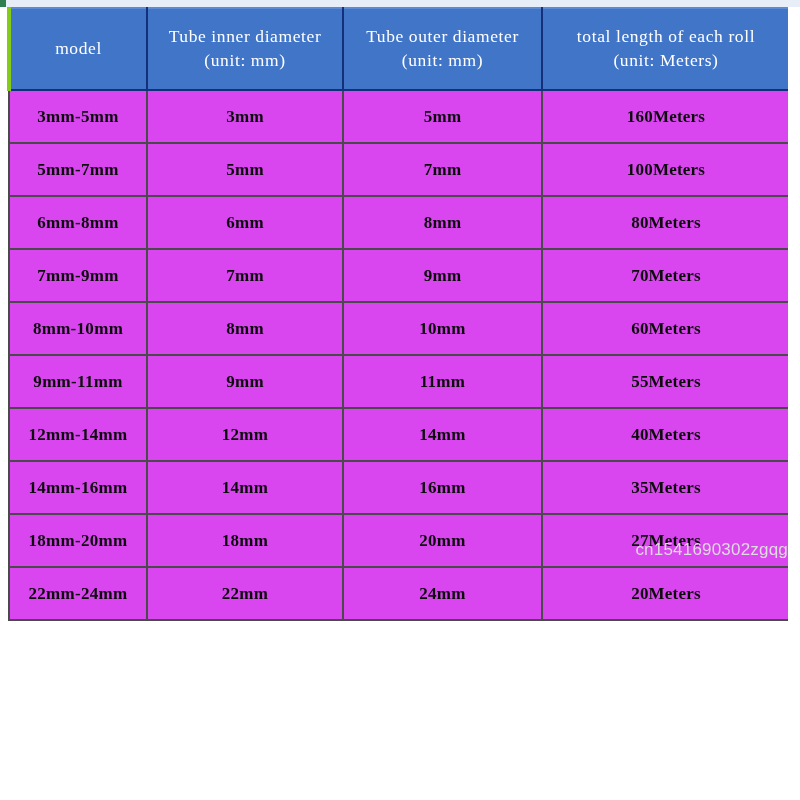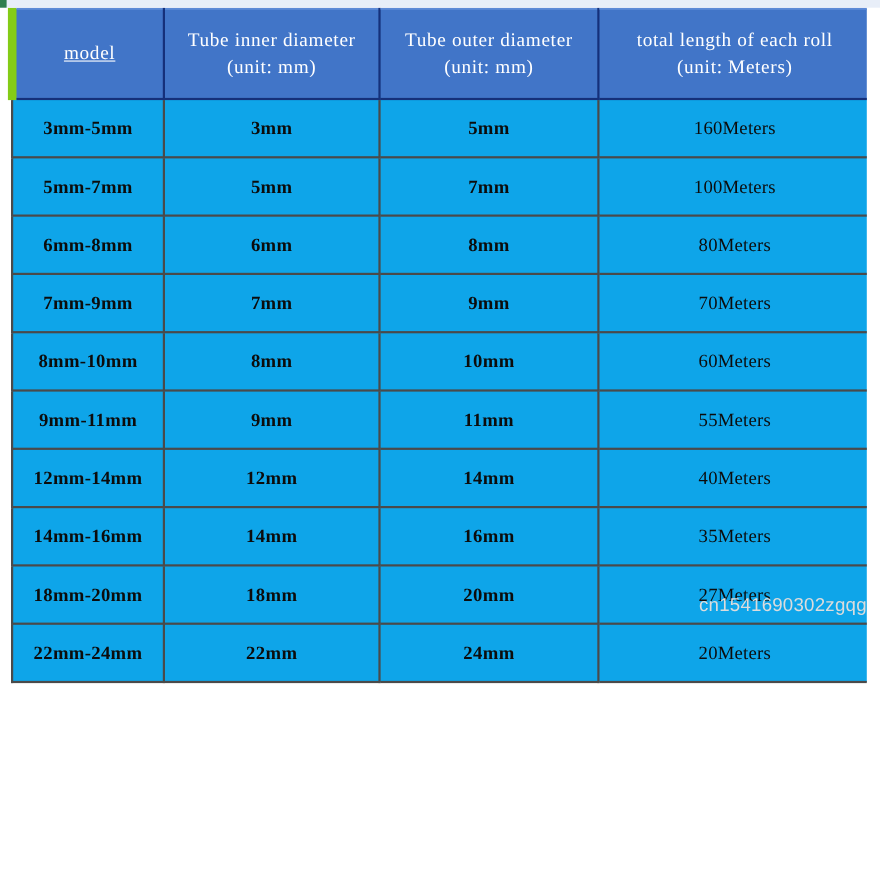--- a/index.html
+++ b/index.html
@@ -65,43 +65,43 @@
     text-align: center;
     vertical-align: middle;
     height: 76px;
     padding: 2px 4px;
     border-right: 2px solid #15307a;
     border-bottom: 2px solid #15307a;
     border-top: 2px solid #5d8ad6;
     white-space: pre-line;
   }
   thead th:last-child { border-right: 2px solid #15307a; }
-  thead th:first-child { border-left: 8px solid #84cc16; text-decoration: underline; }
+  thead th:first-child { border-left: 4px solid #84cc16; }
 
   tbody td {
     height: 51px;
     text-align: center;
     vertical-align: middle;
     border-right: 2px solid #4a4a4a;
     border-bottom: 2px solid #4a4a4a;
     font-size: 17px;
     color: #0c0c0c;
     letter-spacing: 0.3px;
     padding: 0 3px;
-    background: #0ea5e9;
+    background: #d946ef;
   }
   tbody td:first-child { border-left: 2px solid #4a4a4a; }
 
   tbody td.col-model,
   tbody td.col-inner,
   tbody td.col-outer {
     font-weight: bold;
   }
   tbody td.col-length {
-    font-weight: normal;
+    font-weight: bold;
     letter-spacing: 0.2px;
   }
 
   #watermark {
     position: absolute;
     right: 12px;
     top: 540px;
     font-family: "Liberation Sans", "DejaVu Sans", sans-serif;
     font-size: 17px;
     color: #dcdcdc;

